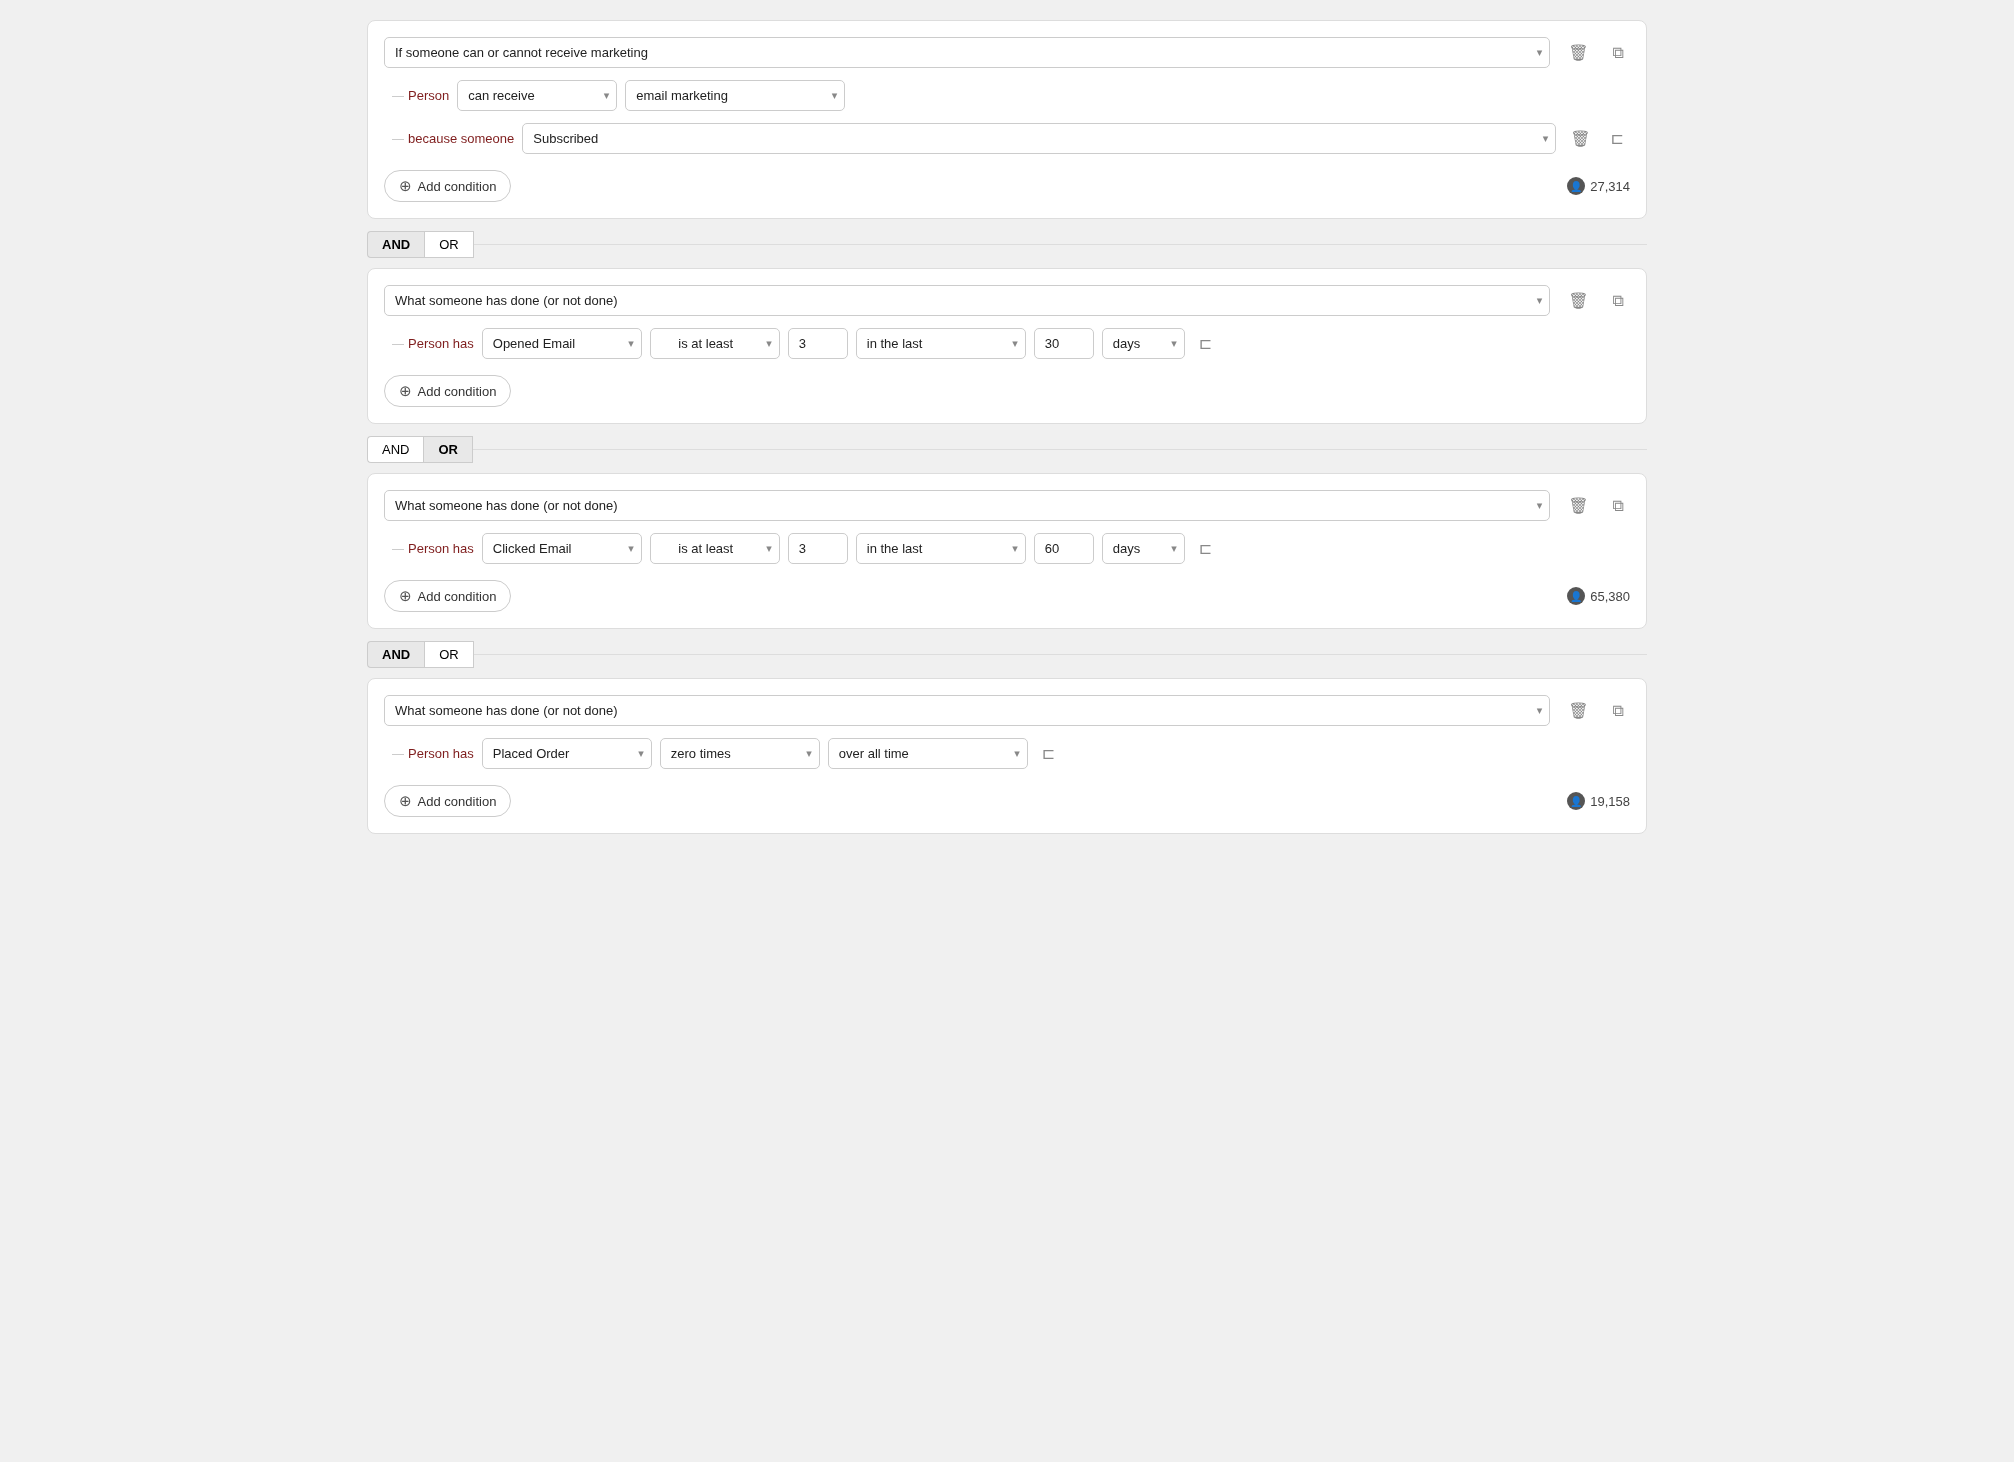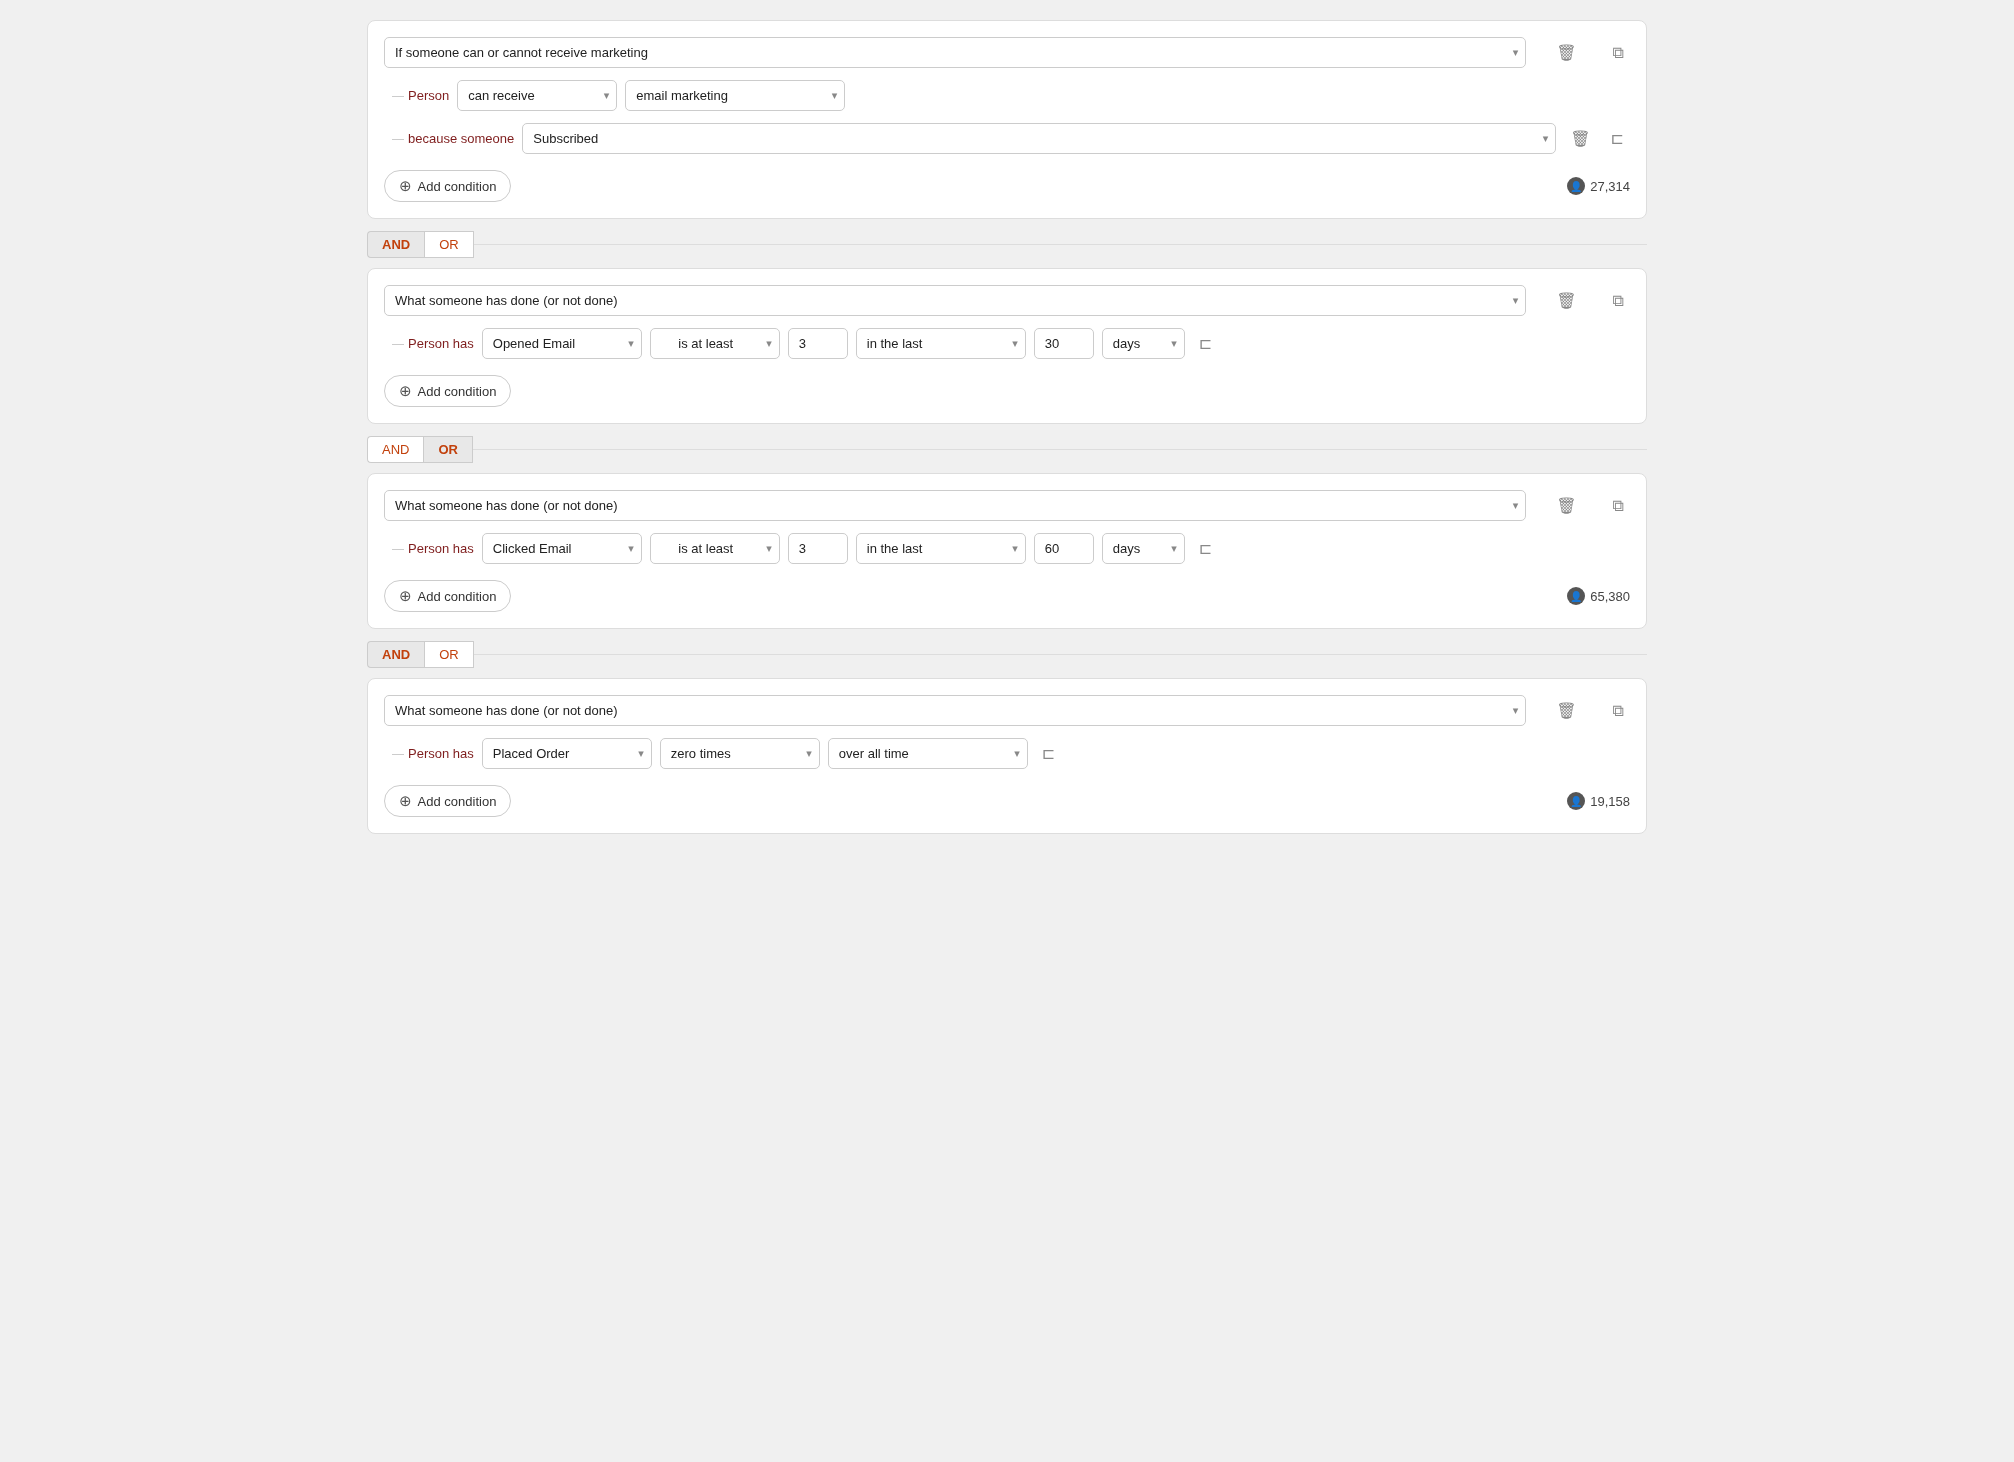--- a/index.html
+++ b/index.html
@@ -22,21 +22,21 @@
       border: 1px solid #ddd;
       border-radius: 8px;
       padding: 16px;
       margin-bottom: 12px;
     }
 
     
     .group-header {
       display: flex;
       align-items: center;
-      gap: 24px;
+      gap: 12px;
     }
     .group-header-select {
       flex: 1;
     }
 
     
     .condition-row {
       display: flex;
       align-items: center;
       gap: 8px;
@@ -107,21 +107,21 @@
       display: flex;
       align-items: center;
       margin: 10px 0;
     }
     .logic-btn {
       border: 1px solid #ccc;
       background: #fff;
       padding: 5px 14px;
       font-size: 13px;
       cursor: pointer;
-      color: #c2410c;
+      color: #000000;
     }
     .logic-btn:first-child {
       border-radius: 4px 0 0 4px;
       border-right: none;
     }
     .logic-btn:last-child {
       border-radius: 0 4px 4px 0;
     }
     .logic-btn.active {
       background: #e8e8e8;

